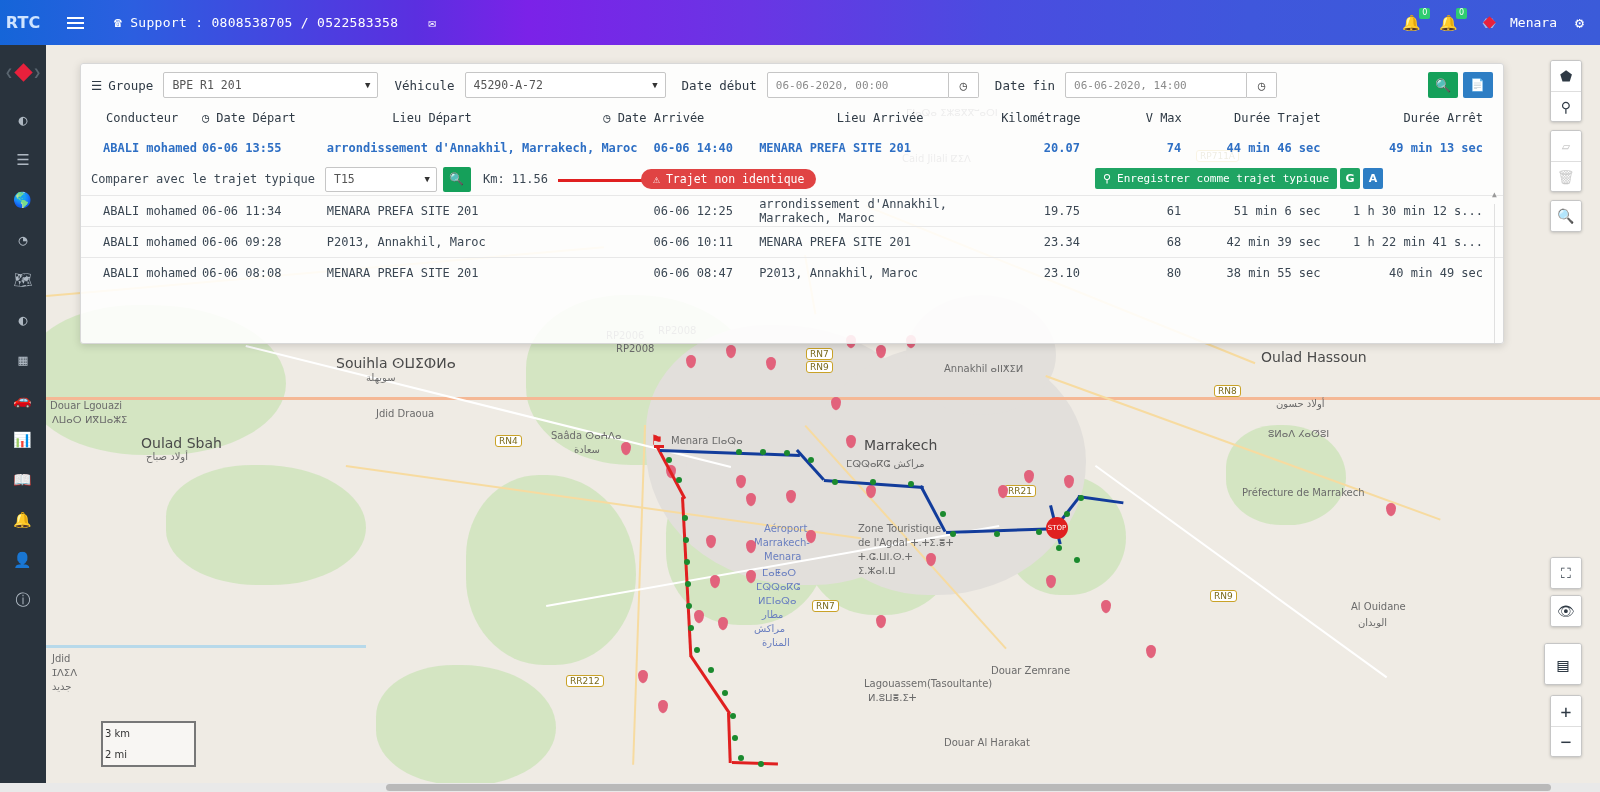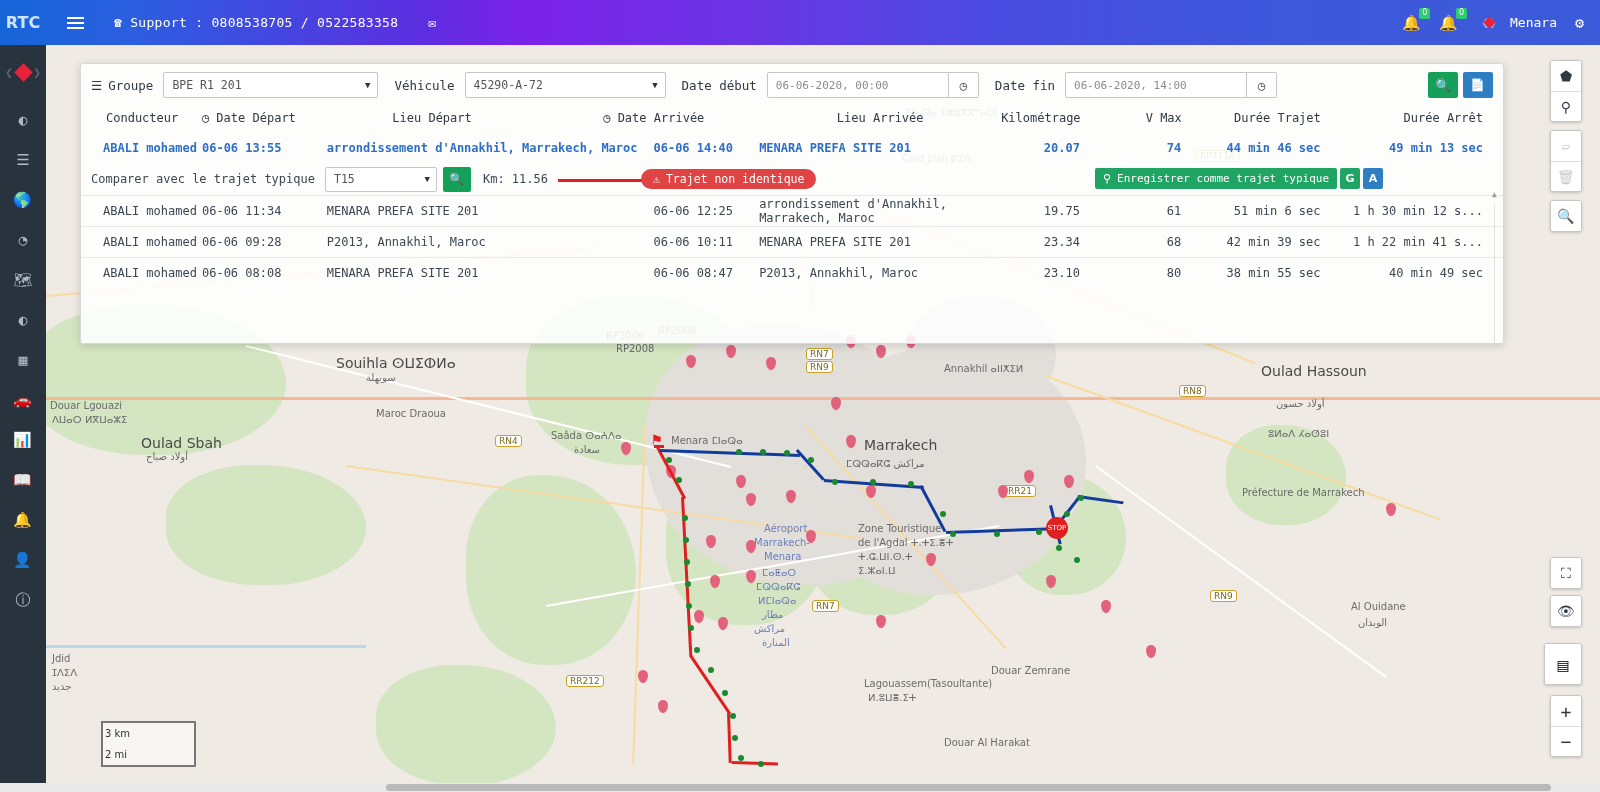--- a/index.html
+++ b/index.html
@@ -240,30 +240,30 @@
       <div class="road" style="left:1000px;top:330px;width:420px;transform:rotate(20deg);"></div>
       <div class="road white" style="left:200px;top:300px;width:500px;transform:rotate(14deg);"></div>
       <div class="road white" style="left:500px;top:560px;width:460px;transform:rotate(-10deg);"></div>
       <div class="road white" style="left:1050px;top:420px;width:360px;transform:rotate(36deg);"></div>
       <div class="water" style="position:absolute;left:0;top:600px;width:320px;height:3px;"></div>
     </div>
 
     <div>
       <div class="maplabel big" style="left:290px;top:310px;">Souihla ⵙⵡⵉⵀⵍⴰ</div>
       <div class="maplabel" style="left:320px;top:327px;">سويهلة</div>
-      <div class="maplabel" style="left:330px;top:363px;">Maroc Draoua</div>
+      <div class="maplabel" style="left:330px;top:363px;">Jdid Draoua</div>
       <div class="maplabel big" style="left:95px;top:390px;">Oulad Sbah</div>
       <div class="maplabel" style="left:100px;top:406px;">أولاد صباح</div>
       <div class="maplabel" style="left:505px;top:385px;">Saâda ⵙⴰⵄⴷⴰ</div>
       <div class="maplabel" style="left:528px;top:399px;">سعادة</div>
       <div class="maplabel" style="left:625px;top:390px;">Menara ⵎⵏⴰⵕⴰ</div>
       <div class="maplabel big" style="left:818px;top:392px;">Marrakech</div>
       <div class="maplabel" style="left:800px;top:413px;">ⵎⵕⵕⴰⴽⵛ مراكش</div>
       <div class="maplabel" style="left:898px;top:318px;">Annakhil ⴰⵏⵏⵅⵉⵍ</div>
-      <div class="maplabel big" style="left:1215px;top:318px;">Oulad Hassoun</div>
+      <div class="maplabel big" style="left:1215px;top:304px;">Oulad Hassoun</div>
       <div class="maplabel" style="left:1222px;top:339px;margin-top:44px;">ⵓⵍⴰⴷ ⵃⴰⵚⵓⵏ</div>
       <div class="maplabel" style="left:1230px;top:353px;">أولاد حسون</div>
       <div class="maplabel" style="left:4px;top:355px;">Douar Lgouazi</div>
       <div class="maplabel" style="left:6px;top:369px;">ⴷⵡⴰⵔ ⵍⴳⵡⴰⵣⵉ</div>
       <div class="maplabel blu" style="left:718px;top:478px;">Aéroport</div>
       <div class="maplabel blu" style="left:708px;top:492px;">Marrakech-</div>
       <div class="maplabel blu" style="left:718px;top:506px;">Menara</div>
       <div class="maplabel blu" style="left:716px;top:522px;">ⵎⴰⵟⴰⵔ</div>
       <div class="maplabel blu" style="left:710px;top:536px;">ⵎⵕⵕⴰⴽⵛ</div>
       <div class="maplabel blu" style="left:712px;top:550px;">ⵍⵎⵏⴰⵕⴰ</div>
@@ -284,21 +284,21 @@
       <div class="maplabel" style="left:6px;top:622px;">ⵊⴷⵉⴷ</div>
       <div class="maplabel" style="left:6px;top:636px;">جديد</div>
       <div class="maplabel" style="left:1196px;top:442px;">Préfecture de Marrakech</div>
       <div class="maplabel" style="left:856px;top:108px;">Caid Jilali ⵇⵉⴷ</div>
       <div class="maplabel" style="left:860px;top:62px;">ⵎⵏⴰⵕⴰ ⵉⵣⵓⴳⴳⵯⴰⵔⵏ</div>
       <div class="maplabel" style="left:612px;top:280px;">RP2008</div>
       <div class="maplabel" style="left:560px;top:285px;">RP2006</div>
       <div class="maplabel" style="left:570px;top:298px;">RP2008</div>
       <div class="maplabel road-shield" style="left:760px;top:303px;">RN7</div>
       <div class="maplabel road-shield" style="left:760px;top:316px;">RN9</div>
-      <div class="maplabel road-shield" style="left:1133px;top:340px;">RN8</div>
+      <div class="maplabel road-shield" style="left:1168px;top:340px;">RN8</div>
       <div class="maplabel road-shield" style="left:440px;top:390px;margin-left:9px;">RN4</div>
       <div class="maplabel road-shield" style="left:766px;top:555px;">RN7</div>
       <div class="maplabel road-shield" style="left:1164px;top:545px;">RN9</div>
       <div class="maplabel road-shield" style="left:520px;top:630px;">RR212</div>
       <div class="maplabel road-shield" style="left:1150px;top:105px;">RP711A</div>
       <div class="maplabel road-shield" style="left:958px;top:440px;">RR21</div>
     </div>
 
     <div>
       <div class="mk" style="left:640px;top:310px;"></div>

